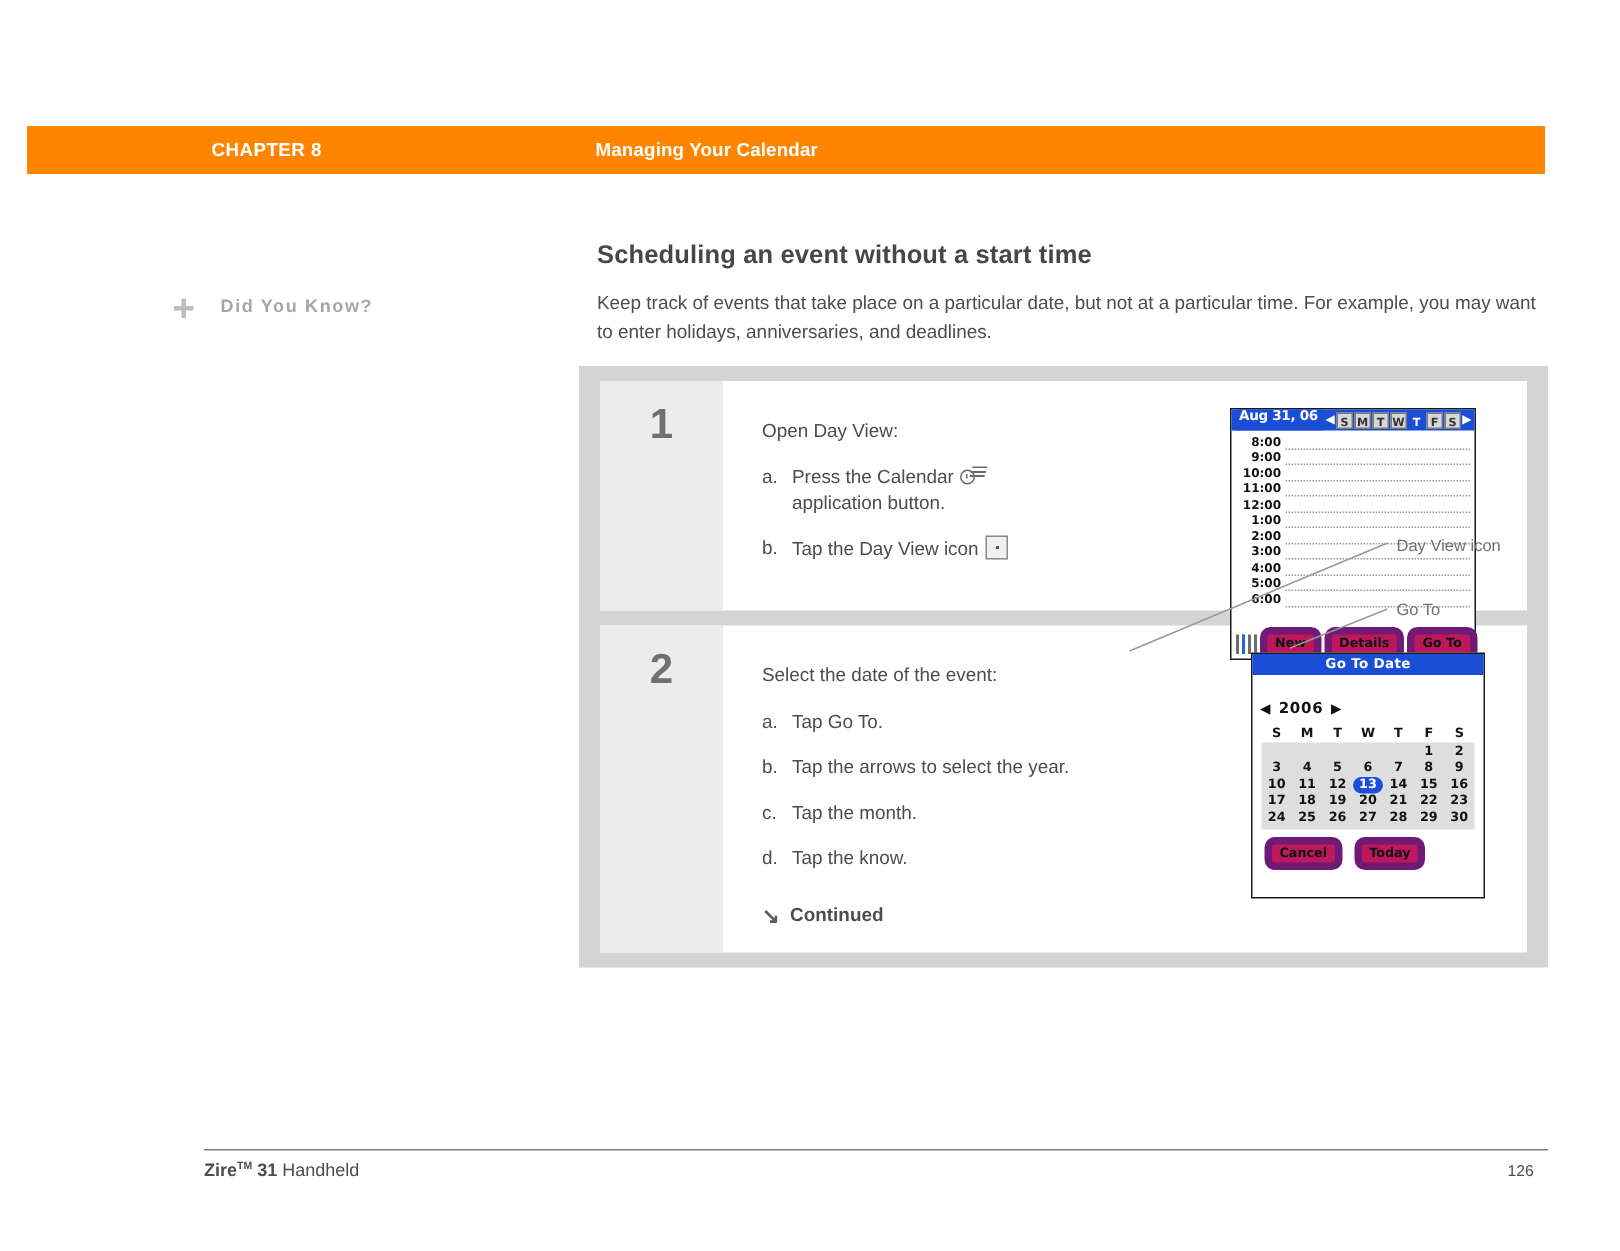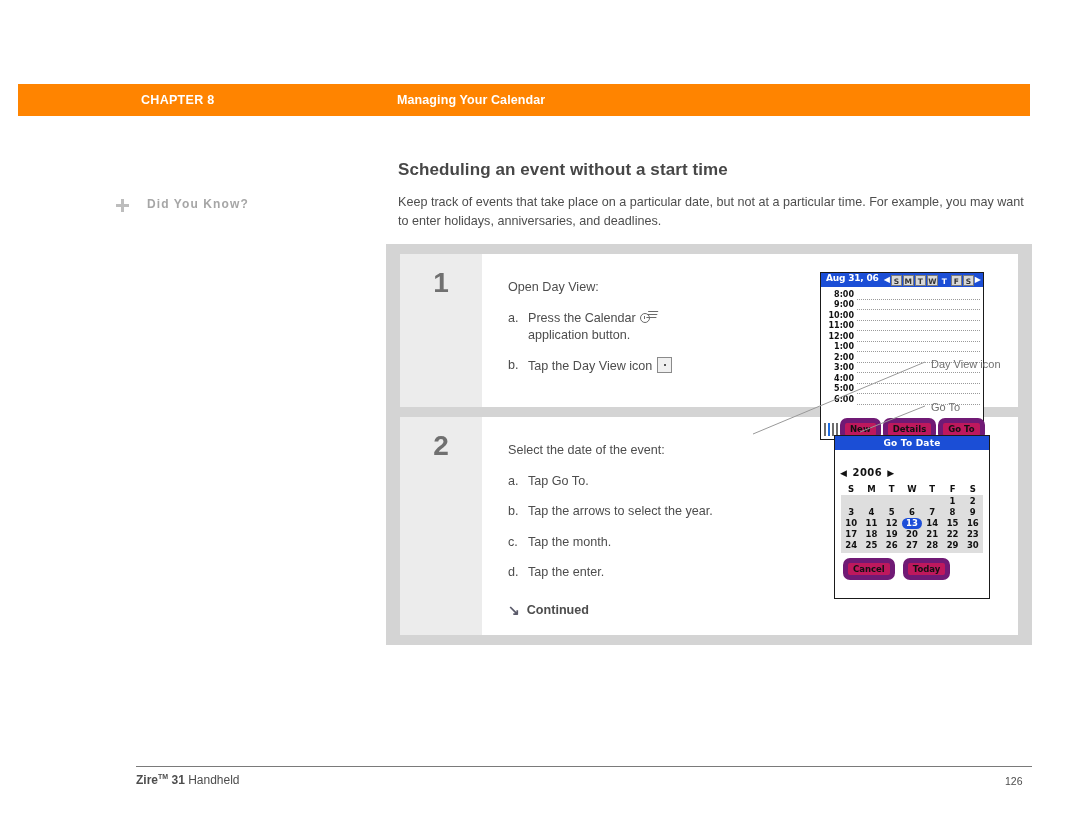--- a/index.html
+++ b/index.html
@@ -615,21 +615,21 @@
       <div class="substep">
         <span class="marker">b.</span>
         <span class="txt">Tap the arrows to select the year.</span>
       </div>
       <div class="substep">
         <span class="marker">c.</span>
         <span class="txt">Tap the month.</span>
       </div>
       <div class="substep">
         <span class="marker">d.</span>
-        <span class="txt">Tap the enter.</span>
+        <span class="txt">Tap the know.</span>
       </div>
 
       <div class="continued">
         <span class="arrow">↘</span>
         <span>Continued</span>
       </div>
 
       <div class="device" id="gotodate-device">
         <div class="gt-titlebar">Go To Date</div>
         <div class="gt-year">

